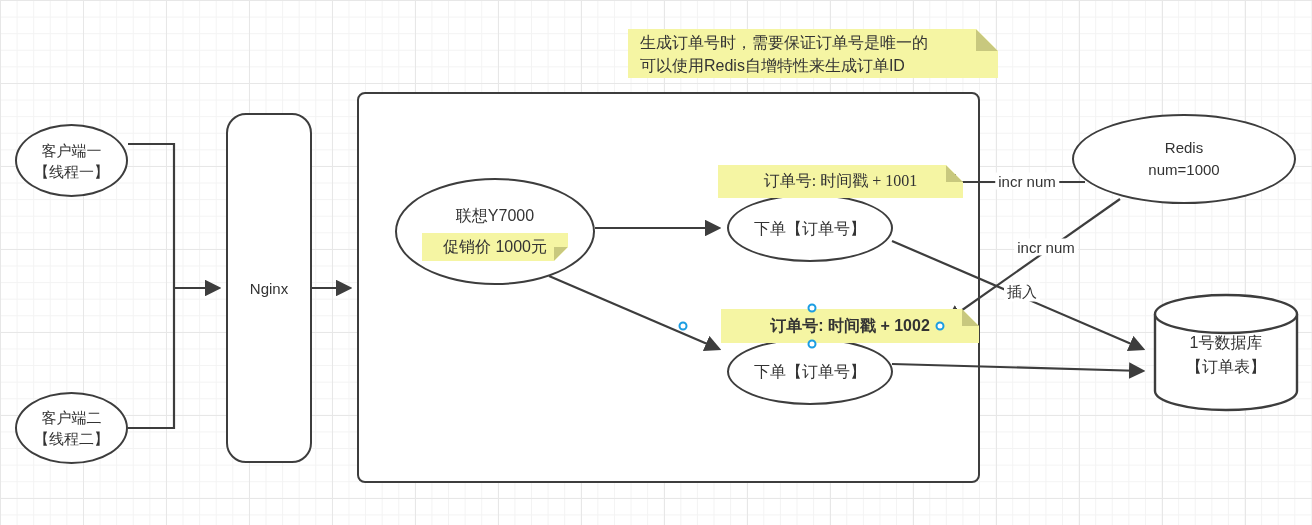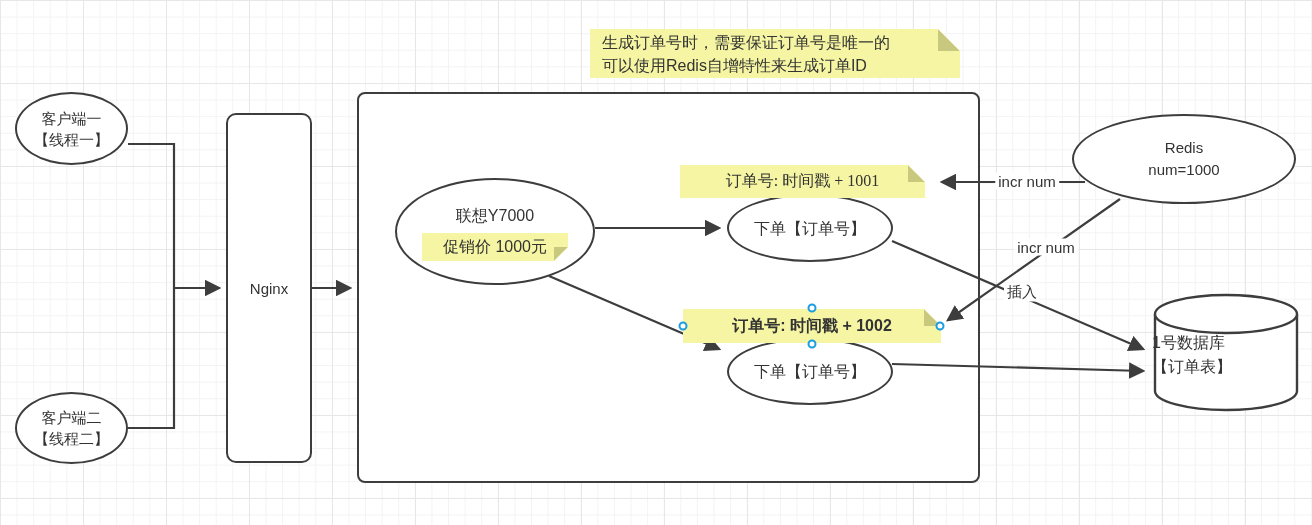--- a/index.html
+++ b/index.html
@@ -24,56 +24,56 @@
   }
   
   .edges{left:0;top:0;width:1312px;height:525px;z-index:3;pointer-events:none;}
   
   .ellipse{
     background:#fff;border:2.4px solid #3d3d3d;border-radius:50%;
     box-sizing:border-box;display:flex;flex-direction:column;
     align-items:center;justify-content:center;text-align:center;
     font-size:15px;line-height:21px;z-index:2;
   }
-  .client1{left:15px;top:92px;width:113px;height:73px;font-size:15px;}
+  .client1{left:15px;top:124px;width:113px;height:73px;font-size:15px;}
   .client2{left:15px;top:392px;width:113px;height:72px;font-size:15px;text-align:center;}
   .product{left:395px;top:178px;width:200px;height:107px;justify-content:flex-start;padding-top:25px;font-size:16px;}
   .order1{left:727px;top:194px;width:166px;height:68px;font-size:16px;}
   .order2{left:727px;top:338px;width:166px;height:67px;font-size:16px;}
   .redis{left:1072px;top:114px;width:224px;height:90px;font-size:15px;line-height:22px;}
   
   .nginx{
     left:226px;top:113px;width:86px;height:350px;
-    background:#fff;border:2.4px solid #3d3d3d;border-radius:10px;
+    background:#fff;border:2.4px solid #3d3d3d;border-radius:20px;
     box-sizing:border-box;display:flex;align-items:center;justify-content:center;
     font-size:15px;z-index:2;
   }
   
-  .note{background:#f5f5a3;z-index:4;display:flex;align-items:center;justify-content:center;font-size:16px;}
+  .note{background:#f5f5a3;z-index:4;display:flex;align-items:center;justify-content:center;font-size:16px;margin-left:38px;}
   .note .fold{position:absolute;right:0;top:0;background:#c8c87e;clip-path:polygon(0 0,100% 100%,0 100%);}
   .top-note{left:590px;top:29px;width:370px;height:49px;
     clip-path:polygon(0 0,348px 0,370px 22px,370px 49px,0 49px);
     flex-direction:column;align-items:flex-start;justify-content:center;
     padding-left:12px;box-sizing:border-box;line-height:23px;z-index:2;}
   .top-note .fold{width:22px;height:22px;}
   .note1{left:680px;top:165px;width:245px;height:33px;
     clip-path:polygon(0 0,228px 0,245px 17px,245px 33px,0 33px);font-family:Liberation Serif, serif;}
   .note1 .fold{width:17px;height:17px;}
   .note2{left:683px;top:309px;width:258px;height:34px;
     clip-path:polygon(0 0,241px 0,258px 17px,258px 34px,0 34px);font-weight:bold;}
   .note2 .fold{width:17px;height:17px;}
   
   .promo{left:422px;top:233px;width:146px;height:28px;background:#f5f5a3;
     clip-path:polygon(0 0,146px 0,146px 14px,132px 28px,0 28px);
     display:flex;align-items:center;justify-content:center;font-size:16px;z-index:4;text-align:right;}
   .promo .fold{position:absolute;right:0;bottom:0;width:14px;height:14px;
     background:#c8c87e;clip-path:polygon(0 0,100% 0,0 100%);}
   
   .db{left:1152px;top:293px;width:148px;height:119px;z-index:2;}
-  .db .db-text{position:absolute;left:0;top:38px;width:148px;text-align:left;
+  .db .db-text{position:absolute;left:0;top:38px;width:148px;text-align:center;
     font-size:16px;line-height:24px;}
   
   .edge-label{
     z-index:5;background:#ffffff;padding:0 3px;font-size:15px;color:#333;
     transform:translate(-50%,-50%);white-space:nowrap;
   }
   
   .handle{
     width:9px;height:9px;border:2px solid #1b9de2;border-radius:50%;
     background:#fff;box-sizing:border-box;z-index:6;transform:translate(-50%,-50%);

